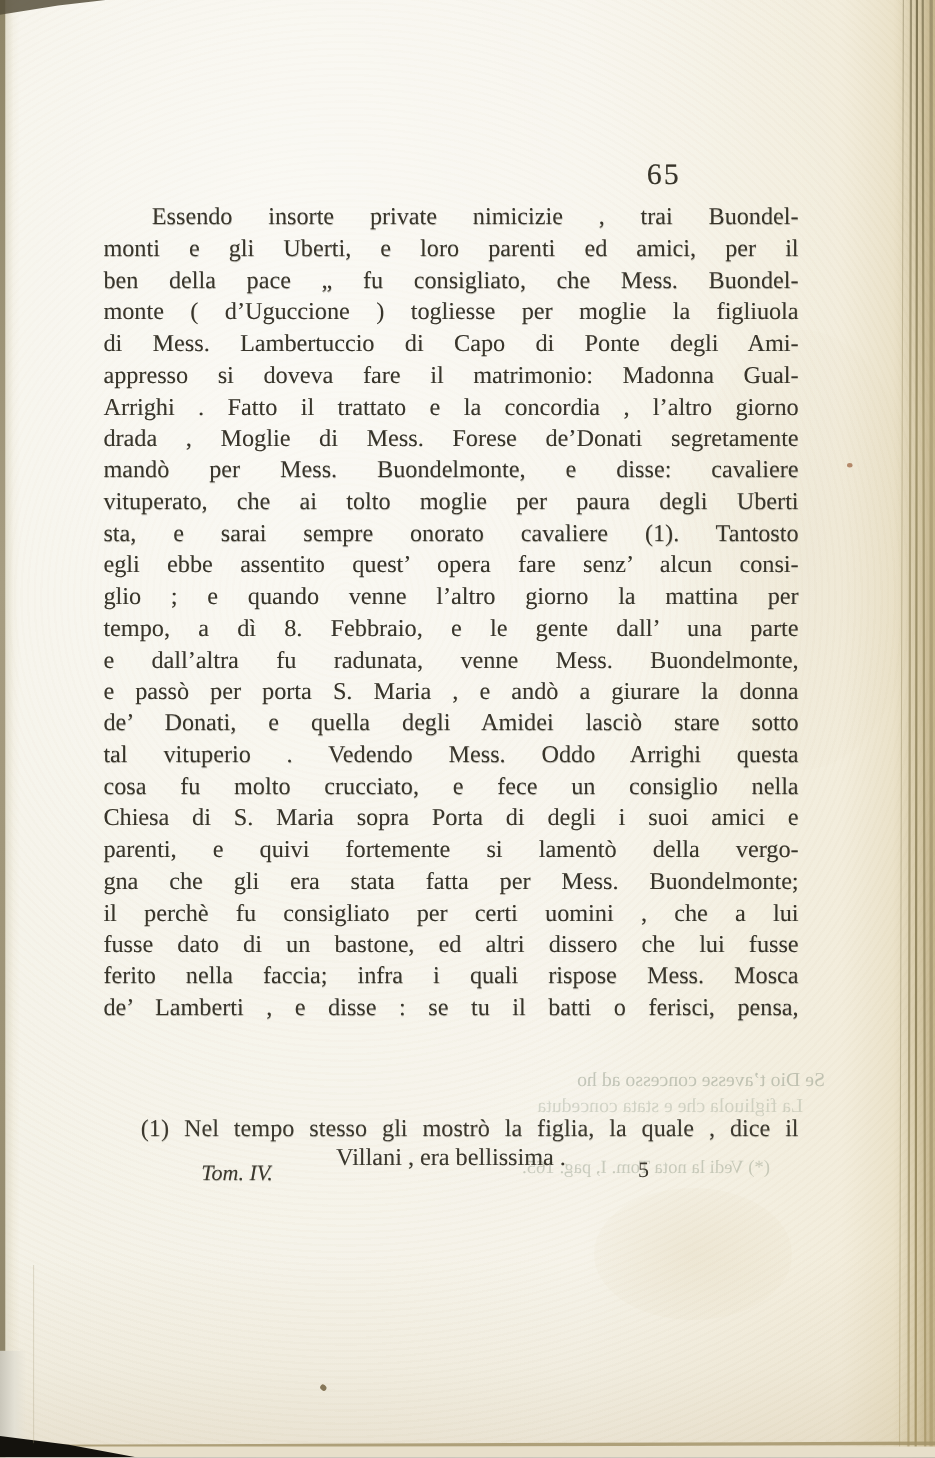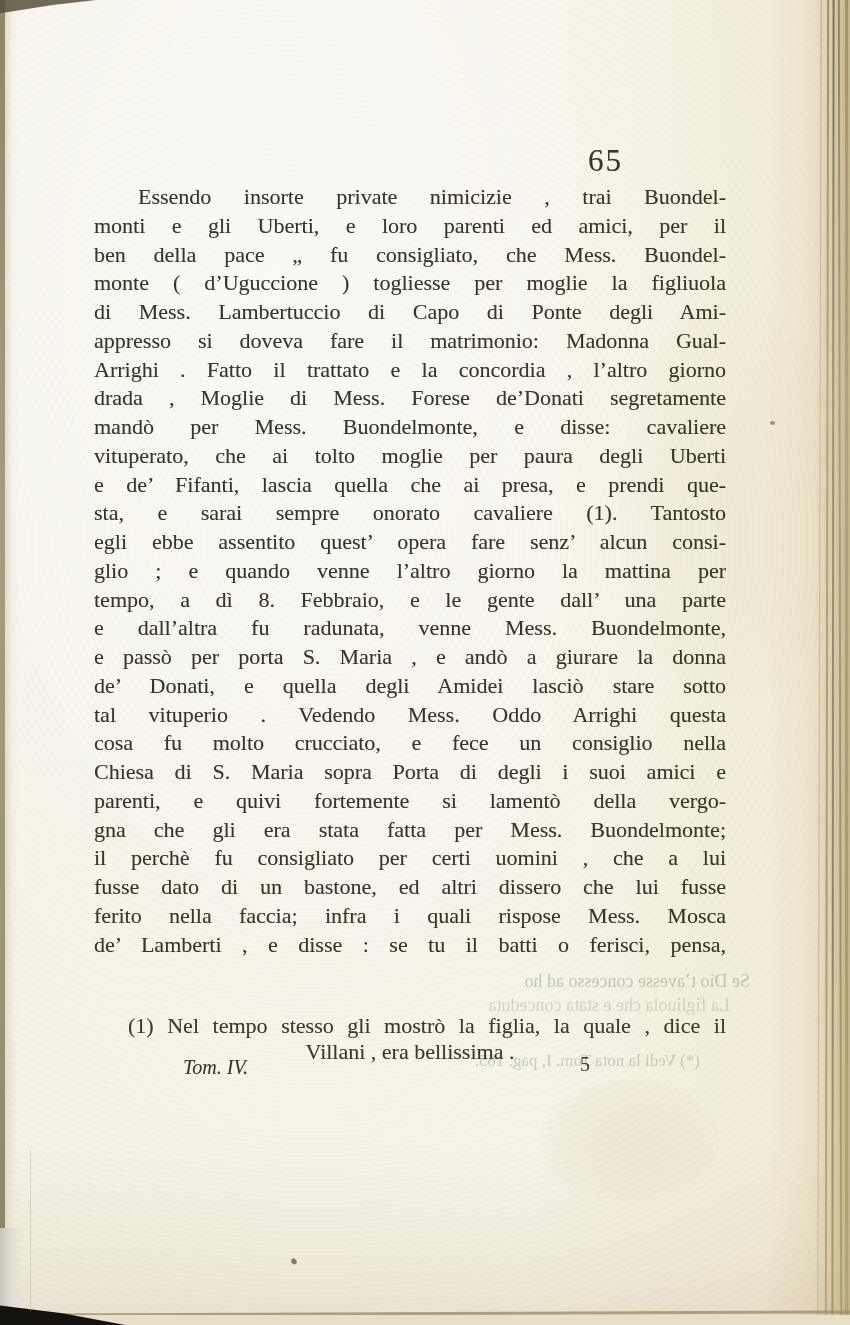--- a/index.html
+++ b/index.html
@@ -8,21 +8,21 @@
     font-family:"Liberation Serif", serif;
     background:
       radial-gradient(ellipse at 30% 22%, rgba(255,255,255,0.55), rgba(255,255,255,0) 62%),
       repeating-radial-gradient(circle at 37% 41%, rgba(205,195,168,0.05) 0 2px, rgba(255,255,255,0.04) 2px 6px),
       linear-gradient(180deg, rgba(0,0,0,0) 86%, rgba(190,172,130,0.10) 94%, rgba(182,160,115,0.22) 100%),
       linear-gradient(90deg, #d9d0b6 0px, #ece7d6 8px, #f4f1e6 18px, #f6f3e9 62%, #f2ecdb 90%, #e9e0c6 96%, #d9cda9 100%),
       #f4f1e4;
   }
   
   .page-number {
-    position:absolute; left:588px; top:143px; font-size:31px; letter-spacing:2px;
+    position:absolute; left:588px; top:143px; font-size:27px; letter-spacing:2px;
     color:#38352b; text-shadow:0.3px 0.3px 0.6px rgba(56,52,40,0.4);
   }
   .body-text {
     position:absolute; left:94px; top:183px; width:632px; z-index:3;
     color:#38352b; font-size:22px;
     text-shadow:0.3px 0.3px 0.5px rgba(56,52,40,0.32);
   }
   .body-text .line {
     height:28.75px; line-height:28.75px;
     text-align:justify; text-align-last:justify;
@@ -103,21 +103,20 @@
       <div class="line">Essendo insorte private nimicizie , trai Buondel-</div>
       <div class="line">monti e gli Uberti, e loro parenti ed amici, per il</div>
       <div class="line">ben della pace „ fu consigliato, che Mess. Buondel-</div>
       <div class="line">monte ( d’Uguccione ) togliesse per moglie la figliuola</div>
       <div class="line">di Mess. Lambertuccio di Capo di Ponte degli Ami-</div>
       <div class="line">appresso si doveva fare il matrimonio: Madonna Gual-</div>
       <div class="line">Arrighi . Fatto il trattato e la concordia , l’altro giorno</div>
       <div class="line">drada , Moglie di Mess. Forese de’Donati segretamente</div>
       <div class="line">mandò per Mess. Buondelmonte, e disse: cavaliere</div>
       <div class="line">vituperato, che ai tolto moglie per paura degli Uberti</div>
-      <div class="line">e de’ Fifanti, lascia quella che ai presa, e prendi que-</div>
       <div class="line">sta, e sarai sempre onorato cavaliere (1). Tantosto</div>
       <div class="line">egli ebbe assentito quest’ opera fare senz’ alcun consi-</div>
       <div class="line">glio ; e quando venne l’altro giorno la mattina per</div>
       <div class="line">tempo, a dì 8. Febbraio, e le gente dall’ una parte</div>
       <div class="line">e dall’altra fu radunata, venne Mess. Buondelmonte,</div>
       <div class="line">e passò per porta S. Maria , e andò a giurare la donna</div>
       <div class="line">de’ Donati, e quella degli Amidei lasciò stare sotto</div>
       <div class="line">tal vituperio . Vedendo Mess. Oddo Arrighi questa</div>
       <div class="line">cosa fu molto crucciato, e fece un consiglio nella</div>
       <div class="line">Chiesa di S. Maria sopra Porta di degli i suoi amici e</div>

